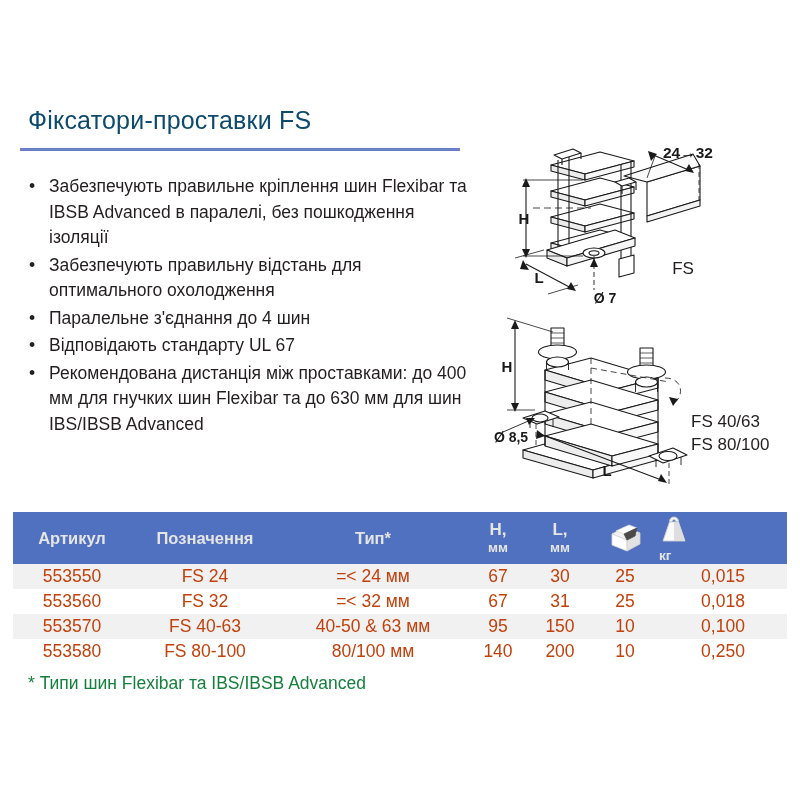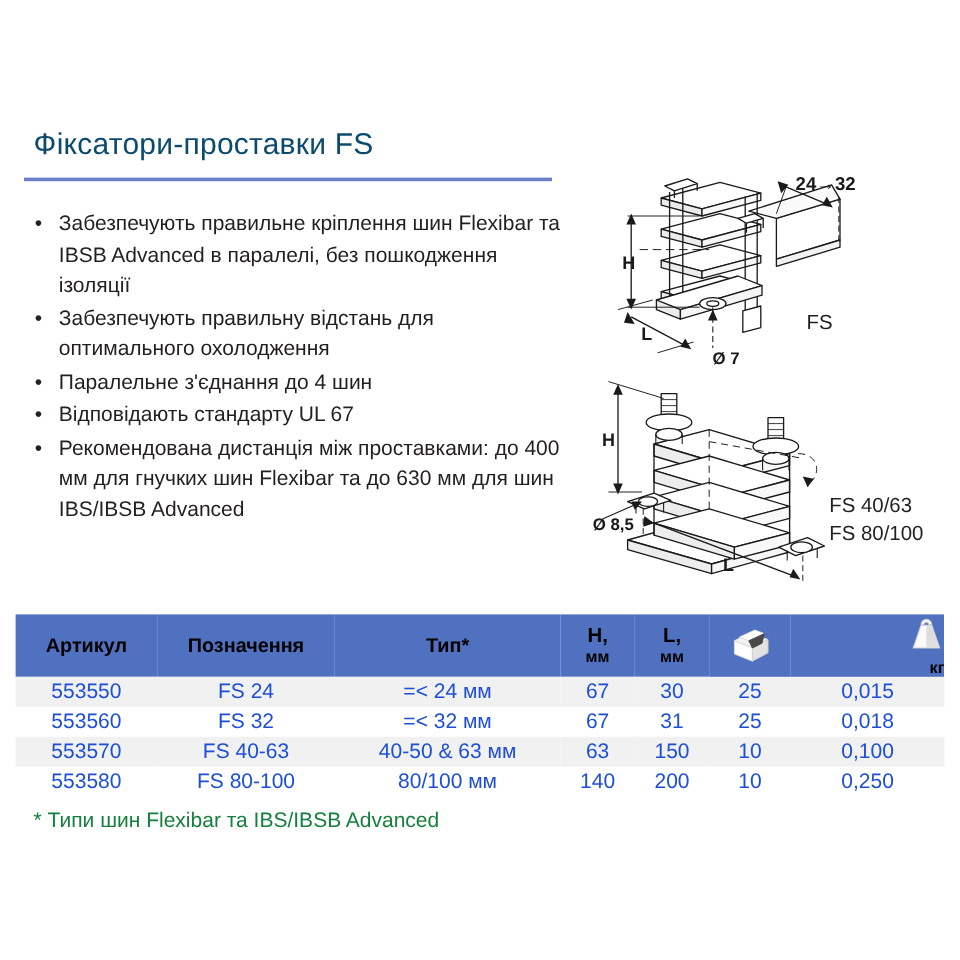--- a/index.html
+++ b/index.html
@@ -76,21 +76,21 @@
   #spec-table {
     position: absolute;
     left: 13px;
     top: 512px;
     width: 774px;
     border-collapse: collapse;
     table-layout: fixed;
   }
   #spec-table thead th {
     background: #5070c0;
-    color: #000000;
+    color: #e5e5e5;
     font-size: 16.5px;
     font-weight: 700;
     height: 52px;
     padding: 0;
     vertical-align: middle;
     text-align: center;
   }
   #spec-table thead th .stack-top {
     display: block;
     font-size: 17px;
@@ -100,21 +100,21 @@
     display: block;
     font-size: 13.5px;
     line-height: 17px;
     font-weight: 700;
   }
   #spec-table tbody td {
     height: 25px;
     font-size: 17.5px;
     text-align: center;
     padding: 0;
-    color: #1d4ed8;
+    color: #c2410c;
     white-space: nowrap;
   }
   #spec-table tbody tr.odd td { background: #f1f1f1; }
   #spec-table tbody tr.even td { background: #ffffff; margin-top: 31px; }
 
   .col-art   { width: 118px; }
   .col-desig { width: 148px; }
   .col-type  { width: 188px; }
   .col-h     { width: 62px; }
   .col-l     { width: 62px; }
@@ -125,21 +125,21 @@
   .icon-cell { position: relative; }
   .box-icon-wrap {
     display: flex;
     align-items: center;
     justify-content: center;
     height: 100%;
   }
   .kg-icon-wrap {
     display: flex;
     flex-direction: column;
-    align-items: flex-end;
+    align-items: flex-start;
     justify-content: center;
     line-height: 1;
   }
   .kg-icon-wrap .kg-label {
     font-size: 13.5px;
     font-weight: 700;
     margin-top: 1px;
   }
 
   
@@ -408,21 +408,21 @@
       <td>=&lt; 32 мм</td>
       <td>67</td>
       <td>31</td>
       <td>25</td>
       <td>0,018</td>
     </tr>
     <tr class="odd">
       <td>553570</td>
       <td>FS 40-63</td>
       <td>40-50 &amp; 63 мм</td>
-      <td>63</td>
+      <td>95</td>
       <td>150</td>
       <td>10</td>
       <td>0,100</td>
     </tr>
     <tr class="even">
       <td>553580</td>
       <td>FS 80-100</td>
       <td>80/100 мм</td>
       <td>140</td>
       <td>200</td>

